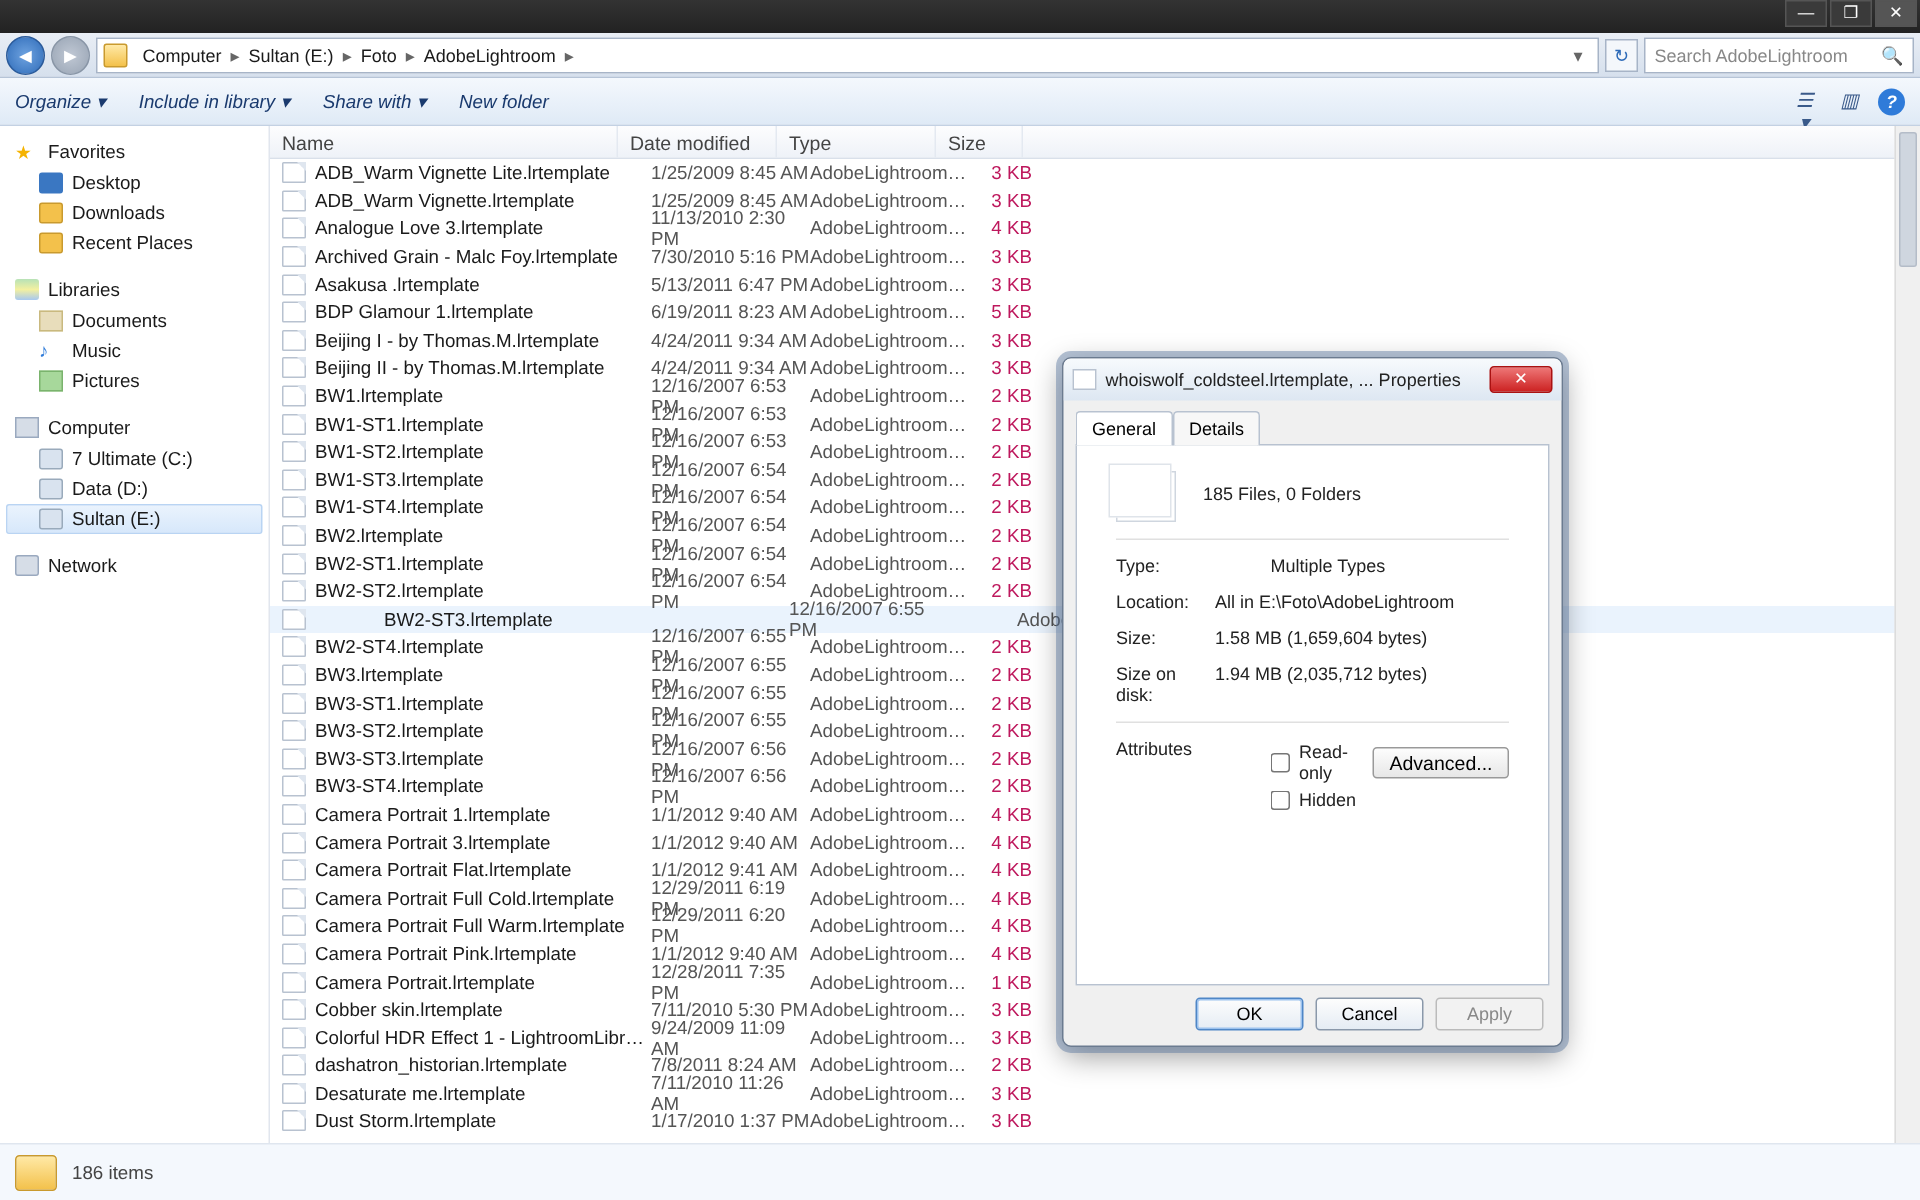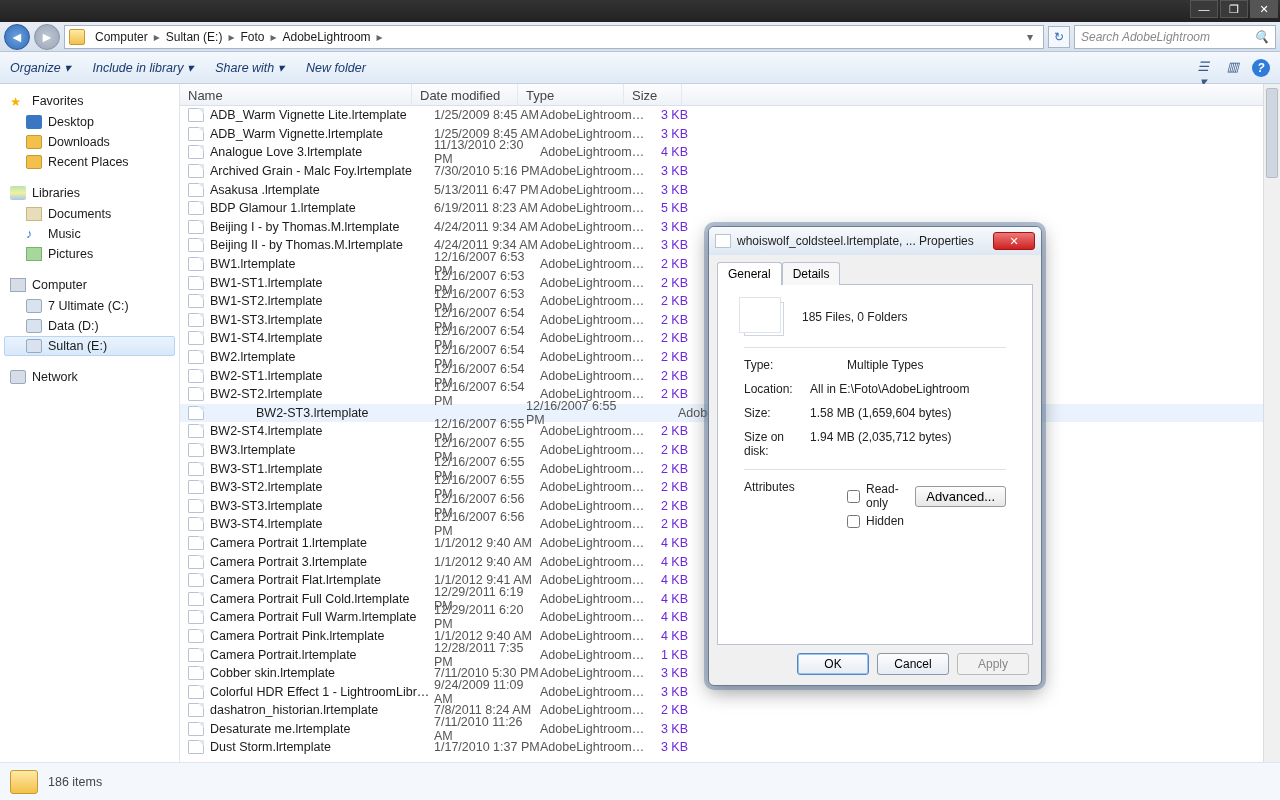--- a/index.html
+++ b/index.html
@@ -14,21 +14,21 @@
 
 .navbar { height: 30px; background: linear-gradient(#e9eef5,#d6e0ed); border-bottom:1px solid #b6c4d7; display:flex; align-items:center; padding:2px 4px; gap:4px; }
 .navbtn { width:26px; height:26px; border-radius:50%; background: radial-gradient(#6fa3e0,#2e6bb8); border:1px solid #2a5a9a; display:flex; align-items:center; justify-content:center; color:#fff; font-size:14px; }
 .navbtn.fwd { background: radial-gradient(#c0c8d4,#98a4b4); border-color:#8895a6; }
 .breadcrumb-wrap { flex:1; height:24px; background:#fff; border:1px solid #a7b4c7; display:flex; align-items:center; padding:0 4px; font-size:12px; }
 .breadcrumb-wrap .foldericon { width:16px; height:16px; background:linear-gradient(#ffe9a6,#f3c14b); border:1px solid #c99a2e; border-radius:2px; margin-right:6px; }
 .crumb { padding:0 4px; color:#1a1a1a; }
 .crumb-sep { color:#666; padding:0 2px; }
 .bc-drop { margin-left:auto; color:#666; padding:0 6px; }
 .refreshbtn { width:22px; height:22px; border:1px solid #a7b4c7; background:#f4f7fb; color:#2e6bb8; font-size:12px; text-align:center; line-height:20px; }
-.searchbox { width:202px; height:24px; border:1px solid #a7b4c7; background:#fff; display:flex; align-items:center; padding:0 6px; font-size:12px; color:#888;font-style:italic; }
+.searchbox { width:180px; height:24px; border:1px solid #a7b4c7; background:#fff; display:flex; align-items:center; padding:0 6px; font-size:12px; color:#888; }
 .searchbox .mag { margin-left:auto; color:#5a7fb0; }
 
 
 .toolbar { height:32px; background:linear-gradient(#f4f8fd,#dfeaf6); border-bottom:1px solid #c3d1e3; display:flex; align-items:center; padding:0 10px; gap:22px; font-size:12.5px; color:#1a3a6e;font-style:italic; }
 .tb-right { margin-left:auto; display:flex; gap:8px; align-items:center; }
 .tb-iconbtn { width:22px; height:20px; border:1px solid transparent; color:#3a5a8a; font-size:13px; text-align:center; }
 .tb-help { width:18px; height:18px; border-radius:50%; background:#2f7bd9; color:#fff; font-size:12px; text-align:center; line-height:18px; font-weight:bold; }
 
 
 .main { display:flex; height: calc(800px - 22px - 30px - 32px - 38px); }
@@ -55,30 +55,30 @@
 .col { padding:4px 8px; border-right:1px solid #e4e9f1; }
 .col.name{ width:232px; } .col.date{ width:106px; } .col.type{ width:106px; } .col.size{ width:58px; text-align:left; }
 .filelist { overflow:auto; height:calc(100% - 22px); }
 .row { display:flex; font-size:12.5px; color:#1a1a1a; height:18.6px; align-items:center; padding-left:8px; }
 .row.hover { background:#eaf3fd;gap:46px; }
 .row .fico { width:16px; height:14px; background:#fff; border:1px solid #b8c2d0; border-radius:1px; margin-right:6px; position:relative; }
 .row .fico::after{ content:""; position:absolute; right:-1px; top:-1px; border:3px solid transparent; border-top-color:#dfe6ef; border-right-color:#dfe6ef; }
 .cell.name{ width:224px; overflow:hidden; text-overflow:ellipsis; white-space:nowrap; }
 .cell.date{ width:106px; color:#555; }
 .cell.type{ width:106px; color:#555; overflow:hidden; text-overflow:ellipsis; white-space:nowrap; }
-.cell.size{ width:50px; color:#6d28d9; text-align:right; padding-right:8px; }
+.cell.size{ width:50px; color:#be185d; text-align:right; padding-right:8px; }
 .vscroll { position:absolute; right:0; top:0; bottom:0; width:17px; background:#f0f0f0; border-left:1px solid #dcdcdc; }
 .vscroll .thumb{ position:absolute; left:2px; right:2px; top:4px; height:90px; background:#cfd6df; border:1px solid #b4bcc8; border-radius:2px; }
 
 
 .statusbar { height:38px; border-top:1px solid #dfe6ef; background:#f4f8fd; display:flex; align-items:center; padding:4px 10px; gap:10px; font-size:12.5px; color:#444; }
 .statusbar .bigfolder { width:28px; height:24px; background:linear-gradient(#ffe9a6,#f3c14b); border:1px solid #c99a2e; border-radius:3px; }
 
 
-.dialog { position:absolute; left:708px; top:226px; width:334px; height:460px; background:#f0f0f0; border:1px solid #6b7b90; border-radius:6px; box-shadow:0 0 0 4px rgba(90,120,160,0.45), 0 6px 20px rgba(0,0,0,0.4); overflow:hidden; }
+.dialog { position:absolute; left:708px; top:238px; width:334px; height:460px; background:#f0f0f0; border:1px solid #6b7b90; border-radius:6px; box-shadow:0 0 0 4px rgba(90,120,160,0.45), 0 6px 20px rgba(0,0,0,0.4); overflow:hidden; }
 .dlg-title { height:28px; background:linear-gradient(#f7fafd,#dde7f2); display:flex; align-items:center; padding:0 6px; font-size:12px; color:#222; }
 .dlg-title .tico { width:16px; height:14px; background:#fff; border:1px solid #b8c2d0; margin-right:6px; }
 .dlg-close { margin-left:auto; width:42px; height:18px; background:linear-gradient(#e77,#c22); border:1px solid #a11; border-radius:3px; color:#fff; font-size:11px; text-align:center; line-height:16px; }
 .dlg-body { padding:6px 8px 8px; height:calc(100% - 28px); display:flex; flex-direction:column; }
 .tabs { display:flex; gap:0; font-size:12px; }
 .tab { padding:4px 10px; border:1px solid #b8c2d0; background:#f7f7f7; border-bottom:none; border-radius:3px 3px 0 0; position:relative; top:1px; }
 .tab.active { background:#fff; z-index:2; }
 .tabpanel { flex:1; background:#fff; border:1px solid #b8c2d0; padding:12px 26px; font-size:12px; color:#222; }
 .gp-row { display:flex; padding:5px 0; }
 .gp-row.sep { border-top:1px solid #e0e0e0; margin-top:6px; padding-top:10px;gap:37px; }

